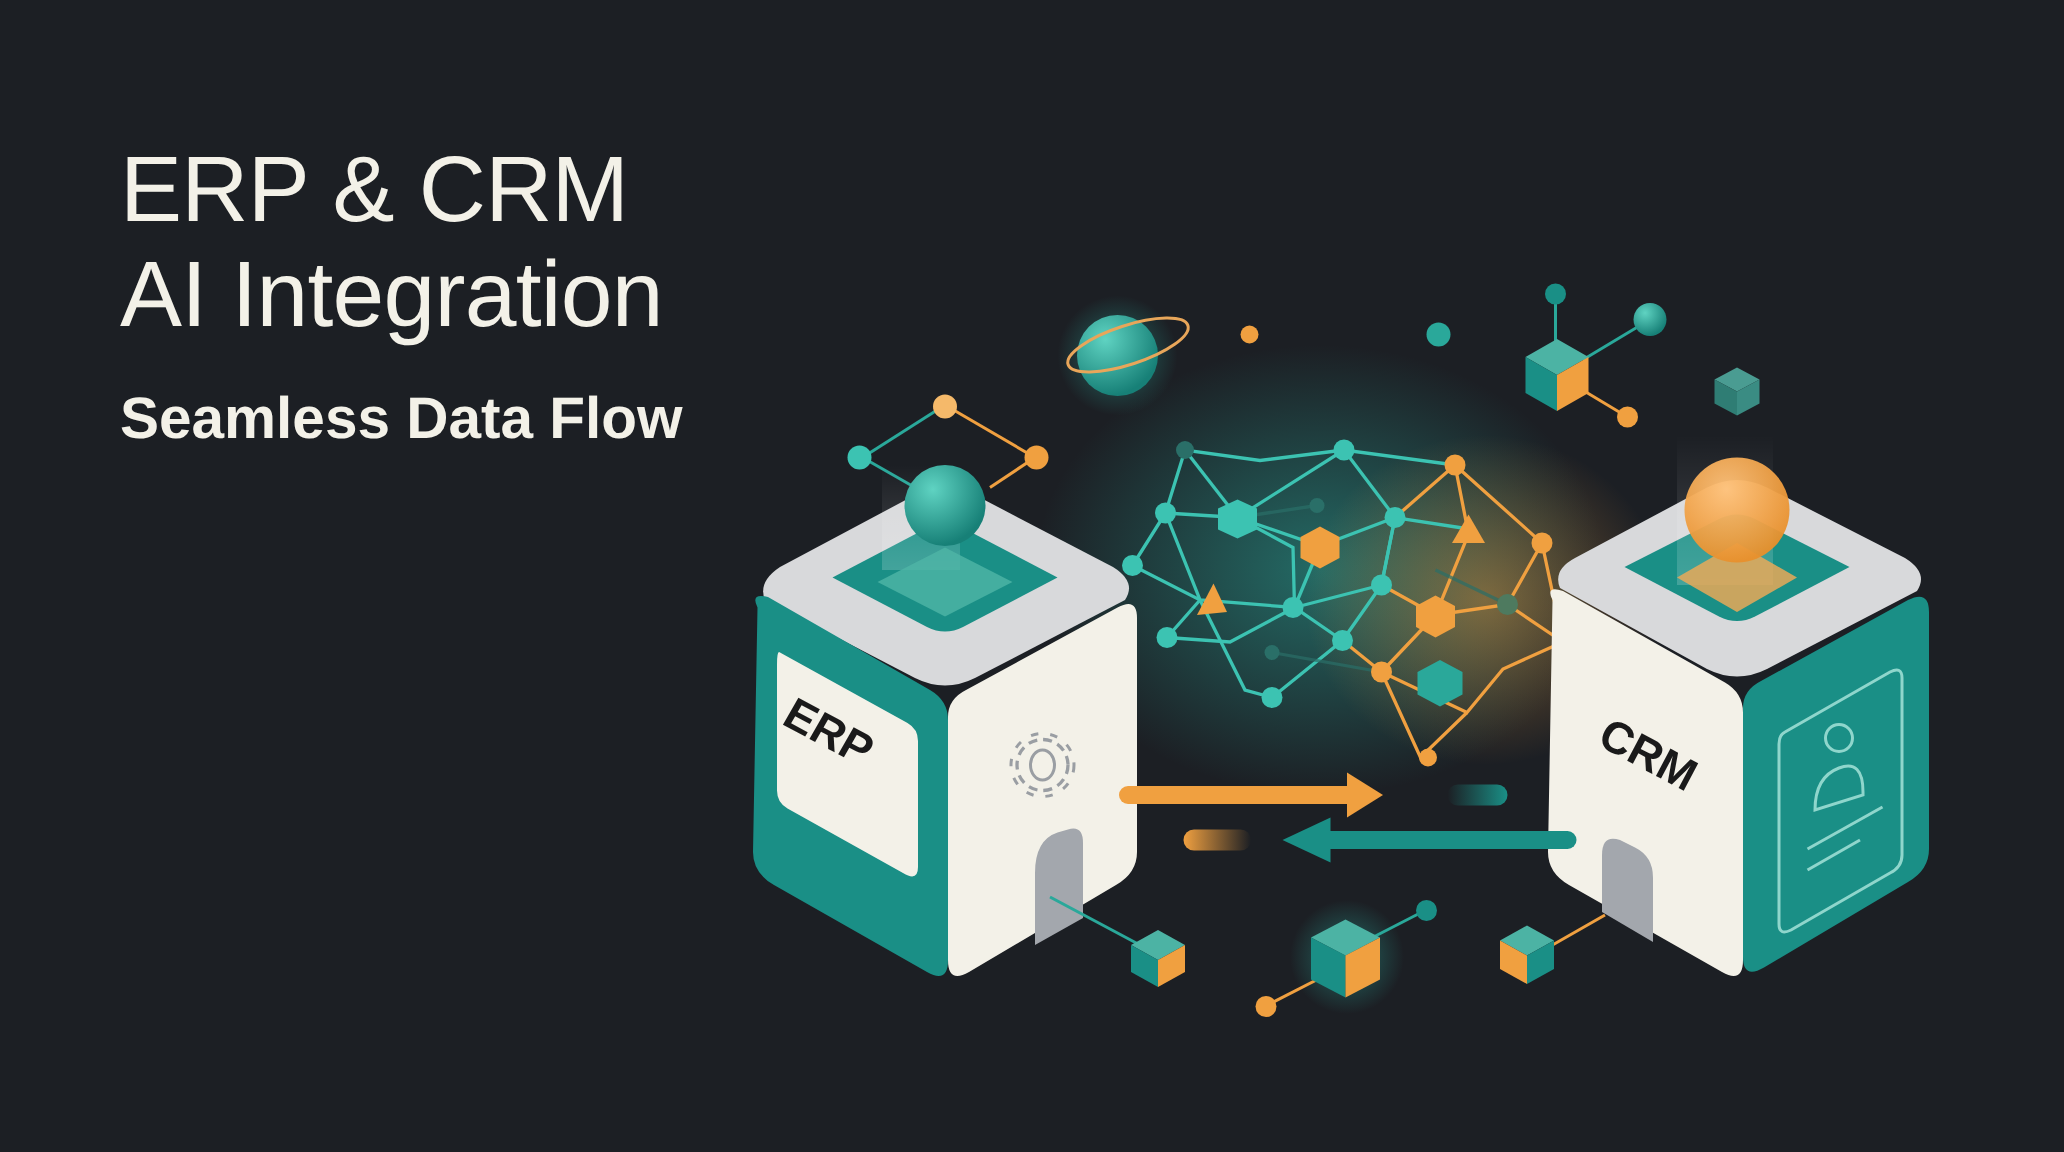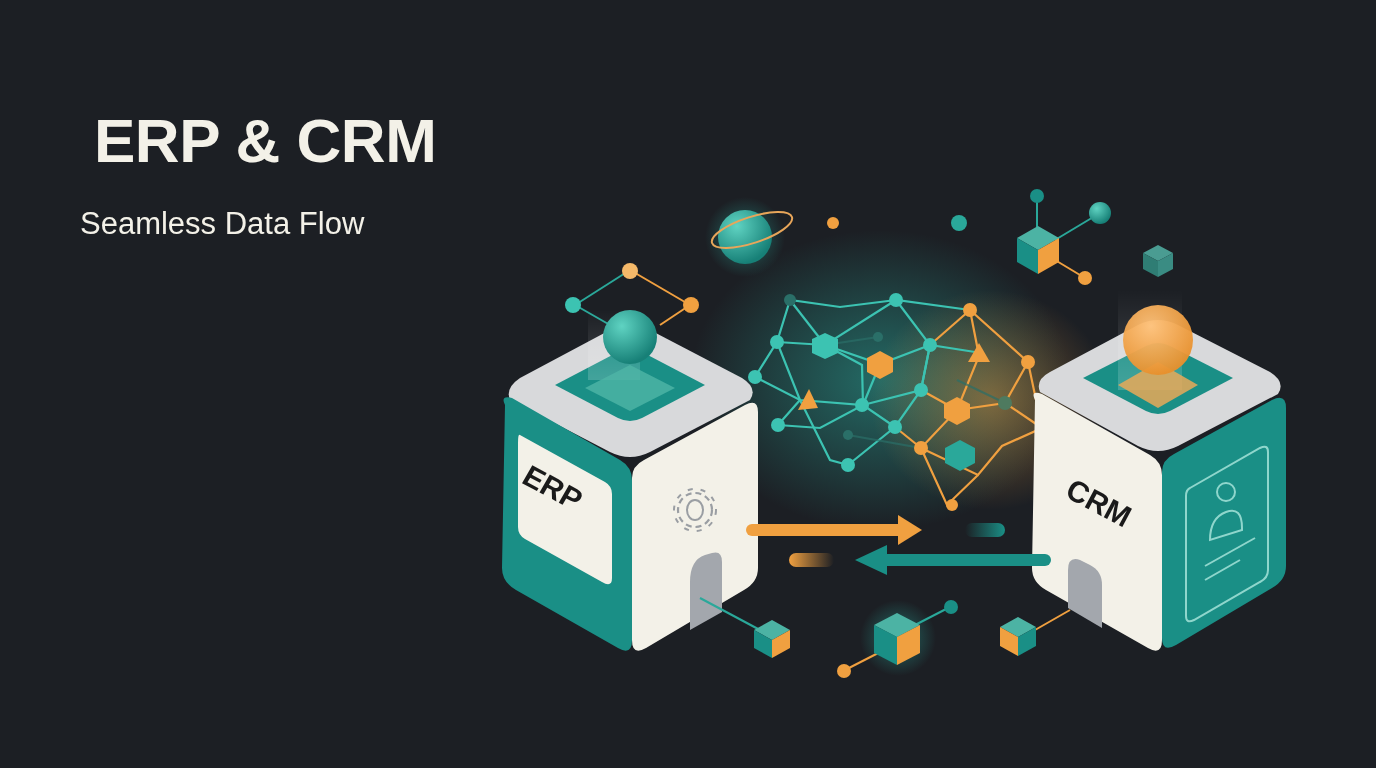--- a/index.html
+++ b/index.html
@@ -1,28 +1,29 @@
 <!DOCTYPE html>
 <html><head>
 <meta charset="utf-8">
 <style>
   html,body{margin:0;padding:0;}
   body{width:1376px;height:768px;overflow:hidden;background:#1c1f24;font-family:"Liberation Sans",sans-serif;position:relative;}
   .hero-text{position:absolute;left:80px;top:92px;color:#f3f1e8;}
-  .title{font-weight:700;font-size:62px;line-height:70px;letter-spacing:-0.5px;margin:14px;}
-  .subtitle{font-weight:400;font-size:31px;line-height:40px;margin-top:28px;}
+  .title{font-weight:400;font-size:62px;line-height:70px;letter-spacing:-0.5px;margin:0;}
+  .subtitle{font-weight:700;font-size:39px;line-height:40px;margin-top:28px;}
   svg.art{position:absolute;left:0;top:0;}
   .box-label{font-family:"Liberation Sans",sans-serif;font-weight:700;fill:#1a1a1a;}
 </style>
 </head>
 <body>
 
 <div class="hero-text">
   <h1 class="title">
     <div>ERP &amp; CRM</div>
+    <div>AI Integration</div>
   </h1>
   <div class="subtitle">
     <div>Seamless Data Flow</div>
   </div>
 </div>
 
 <svg class="art" width="1376" height="768" viewBox="0 0 1376 768">
   <defs>
     <radialGradient id="glowT" cx="50%" cy="50%" r="50%">
       <stop offset="0%" stop-color="#2aa89a" stop-opacity="0.55"></stop>

